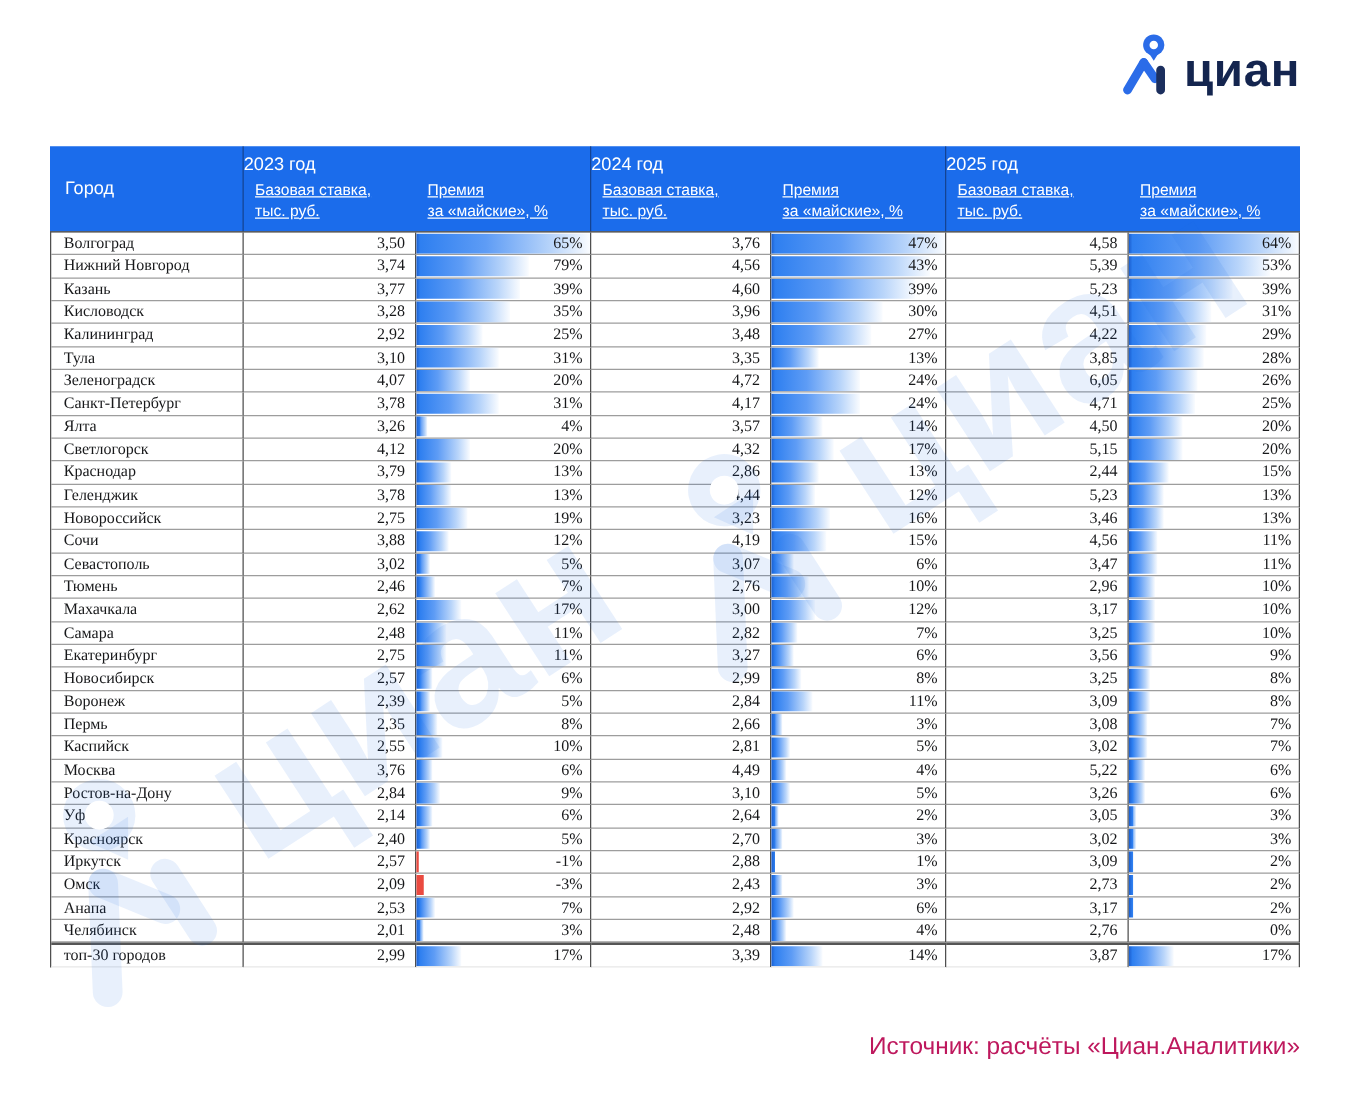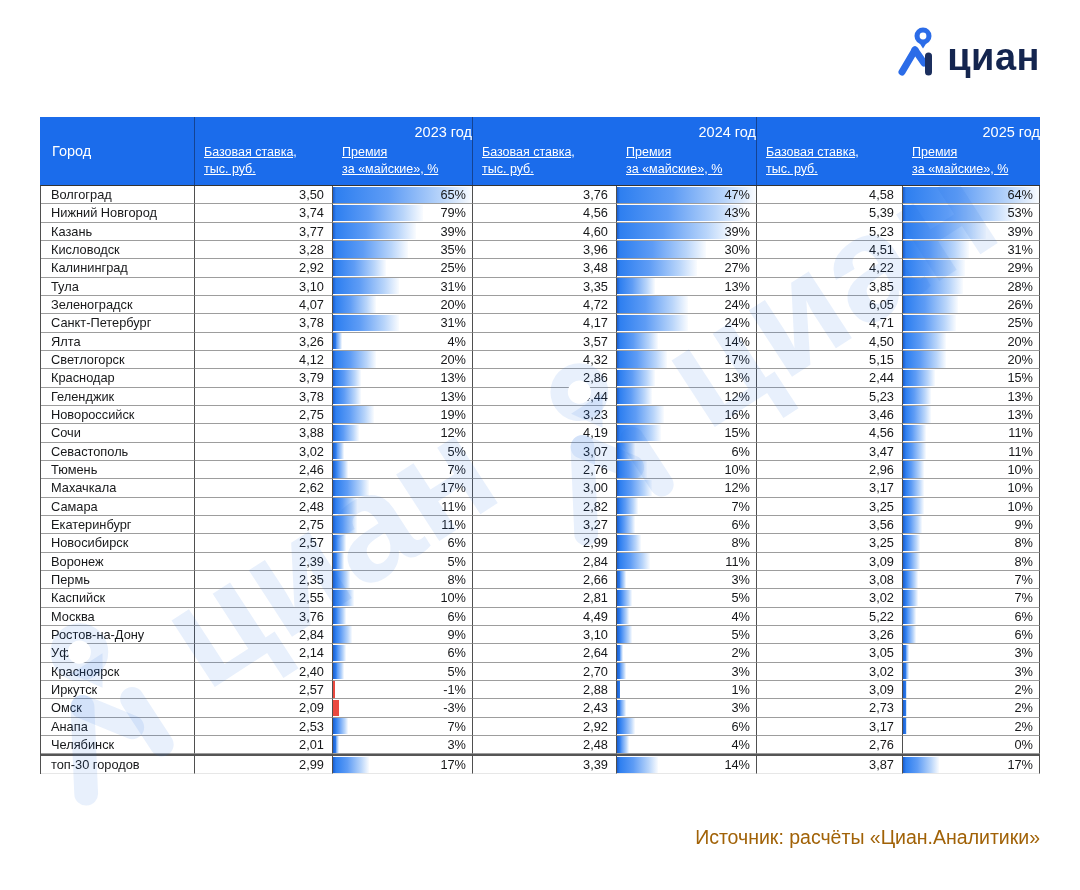--- a/index.html
+++ b/index.html
@@ -24,45 +24,45 @@
 
   
   .tbl { position:absolute; left:40px; top:117px; width:1000px; z-index:2; }
 
   .thead { display:grid; grid-template-columns:155px 278px 284px 283px;
            height:68px; background:#1b6ceb; color:#fff; }
   .th-city { display:flex; align-items:center; padding-left:12px; font-size:14.5px;
              border-right:1px solid rgba(15,35,75,0.55); }
   .year-cell { border-right:1px solid rgba(15,35,75,0.55); padding-top:7px; }
   .year-cell:last-child { border-right:none; }
-  .year-title { text-align:right; font-size:14.5px; }
+  .year-title { text-align:left; font-size:14.5px; }
   .year-subs { display:grid; margin-top:4px; font-size:12.5px; line-height:1.32; }
   .g1 .year-subs { grid-template-columns:138px 140px; }
   .g2 .year-subs { grid-template-columns:144px 140px; }
   .g3 .year-subs { grid-template-columns:146px 137px; }
   .sub { padding-left:9px;text-decoration:underline; }
 
   .tbody { border-top:1px solid #333; border-left:1px solid #4f4f4f; }
-  .row { display:grid; grid-template-columns:154px 138px 140px 144px 140px 146px 137px; height:18.33px; }
+  .row { display:grid; grid-template-columns:154px 138px 140px 144px 140px 146px 137px; height:18.33px;font-family:Liberation Serif, serif; }
   .cell { border-right:1px solid #4f4f4f; border-bottom:1px solid #9d9d9d;
           display:flex; align-items:center; overflow:hidden; white-space:nowrap;
           font-size:12.8px; color:#17181a; background:transparent; }
   .cell.city { padding-left:10px; }
   .cell.num  { justify-content:flex-end; padding-right:8px; }
   .cell.prem { position:relative; justify-content:flex-end; padding-right:6px; }
   .bar { position:absolute; left:0; top:0.5px; bottom:0.5px; z-index:1; }
   .bar.pos { background:linear-gradient(90deg,#1a5dce 0px,#2e7ff0 3px,#5e9cf5 40%,#b9d5fa 78%,rgba(233,242,253,0.25) 100%); }
   .bar.neg { background:#ea4a40; }
   .val { position:relative; z-index:2; }
 
   .row.total { height:20px; }
   .row.total .cell { border-top:2px solid #555; border-bottom:1px solid #e7e7e7; }
 
   
-  .source { position:absolute; right:40px; top:826px; font-size:19.5px; color:#a16207; z-index:10; }
+  .source { position:absolute; right:40px; top:826px; font-size:19.5px; color:#be185d; z-index:10; }
 </style>
 </head>
 <body>
 
 <div class="page">
 
   <div class="logo">
     <svg width="44" height="50" viewBox="0 0 44 50">
       <path d="M6 46 L19 24" stroke="#2b6ce8" stroke-width="7" stroke-linecap="round" fill="none"></path>
       <path d="M19 24 L28 37" stroke="#2b6ce8" stroke-width="7" stroke-linecap="round" fill="none"></path>

